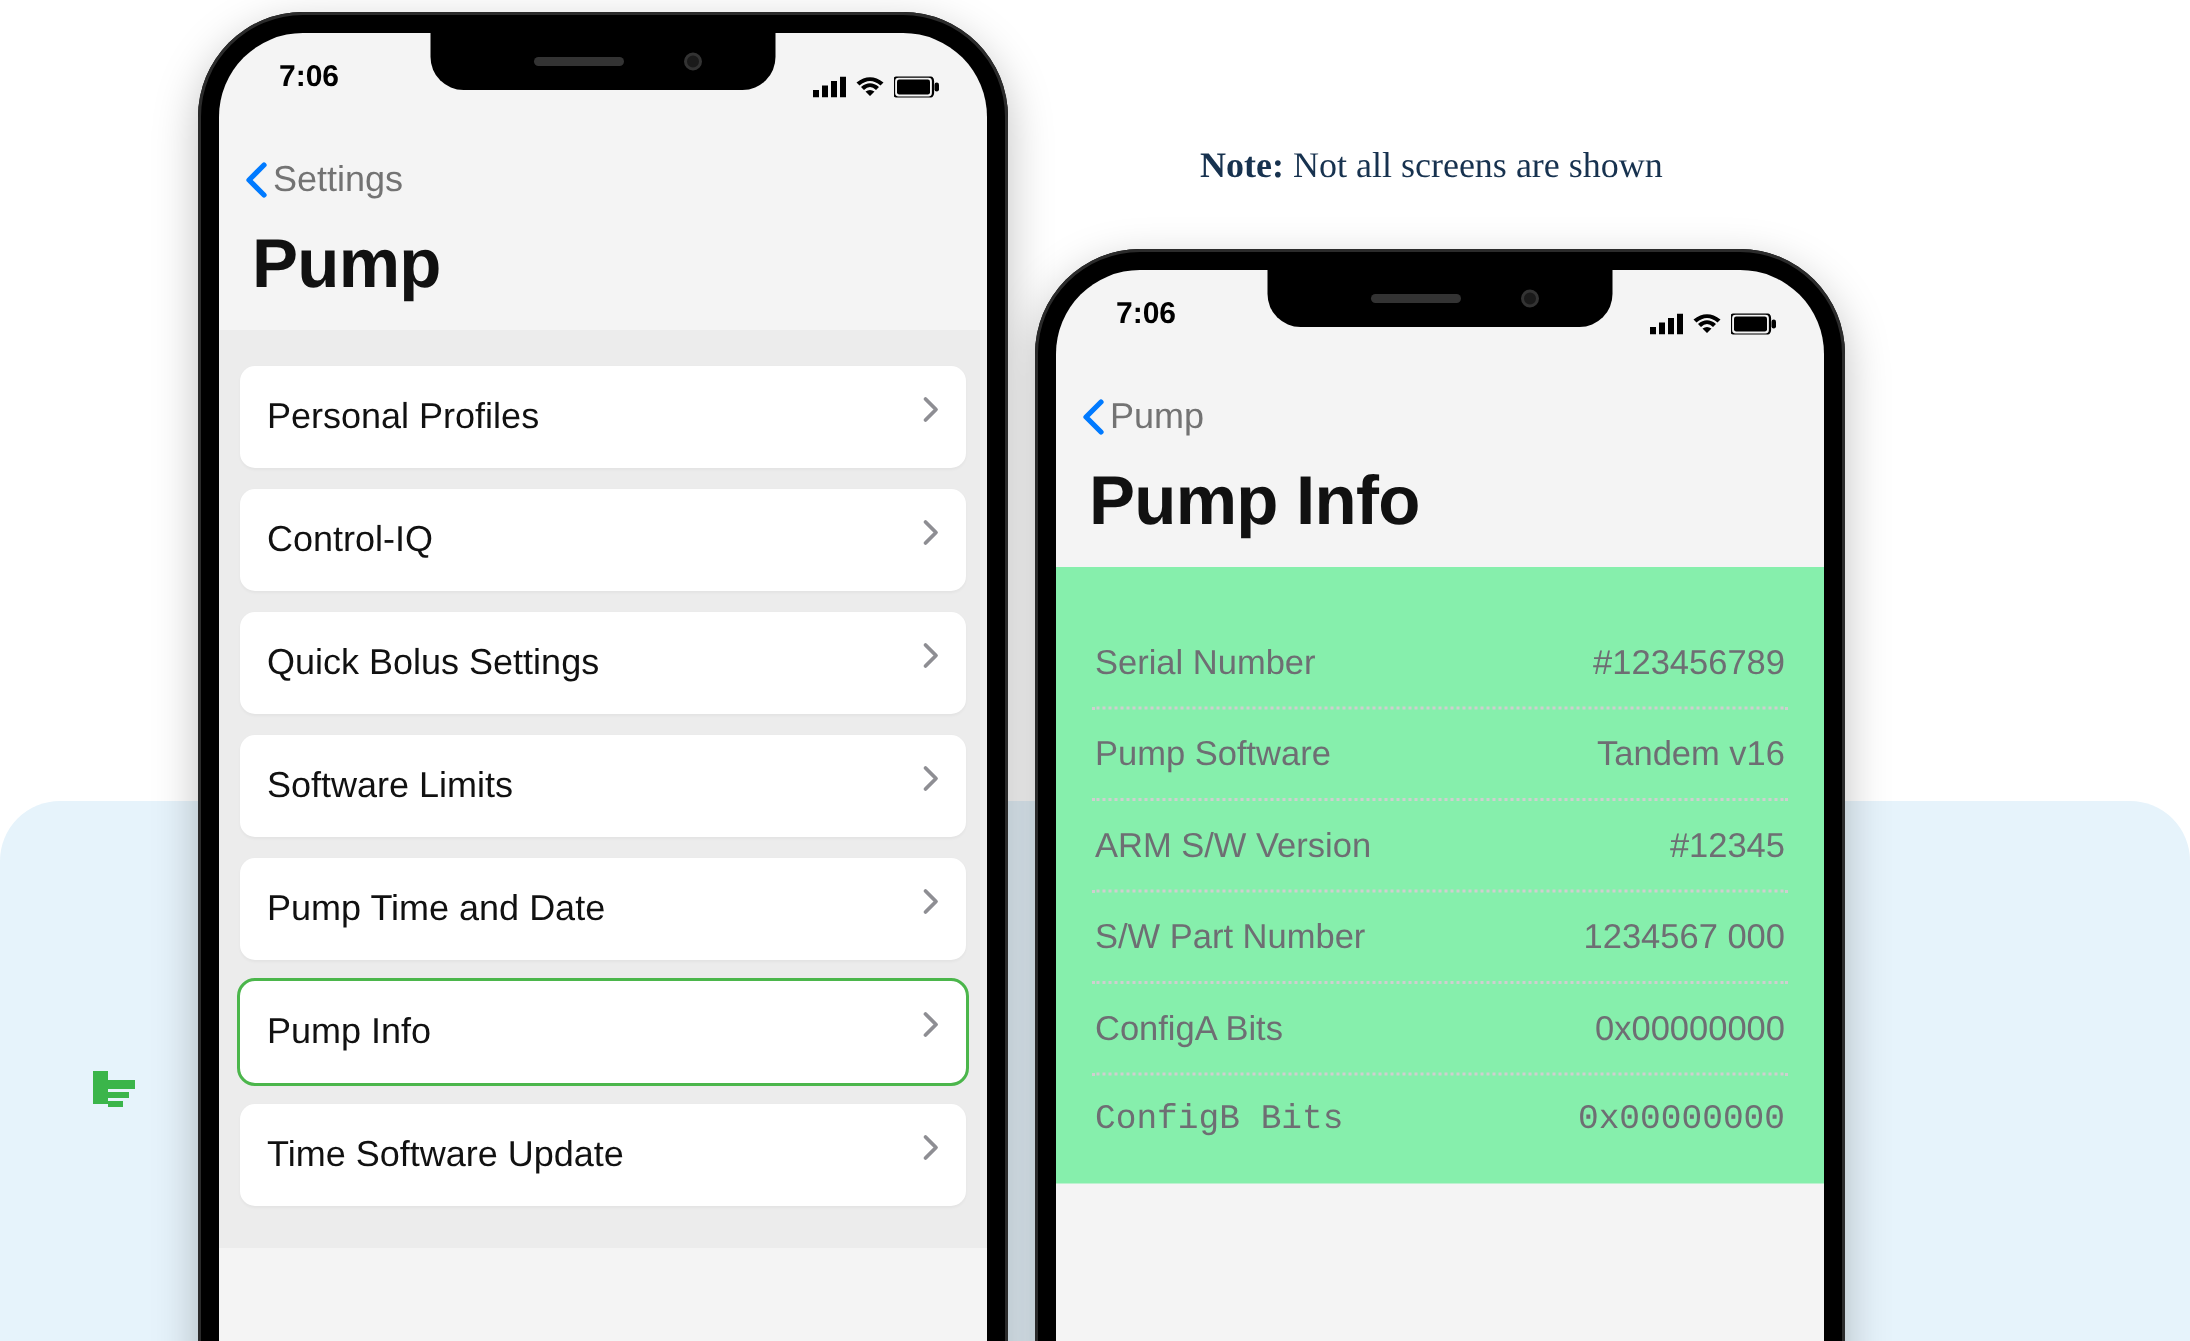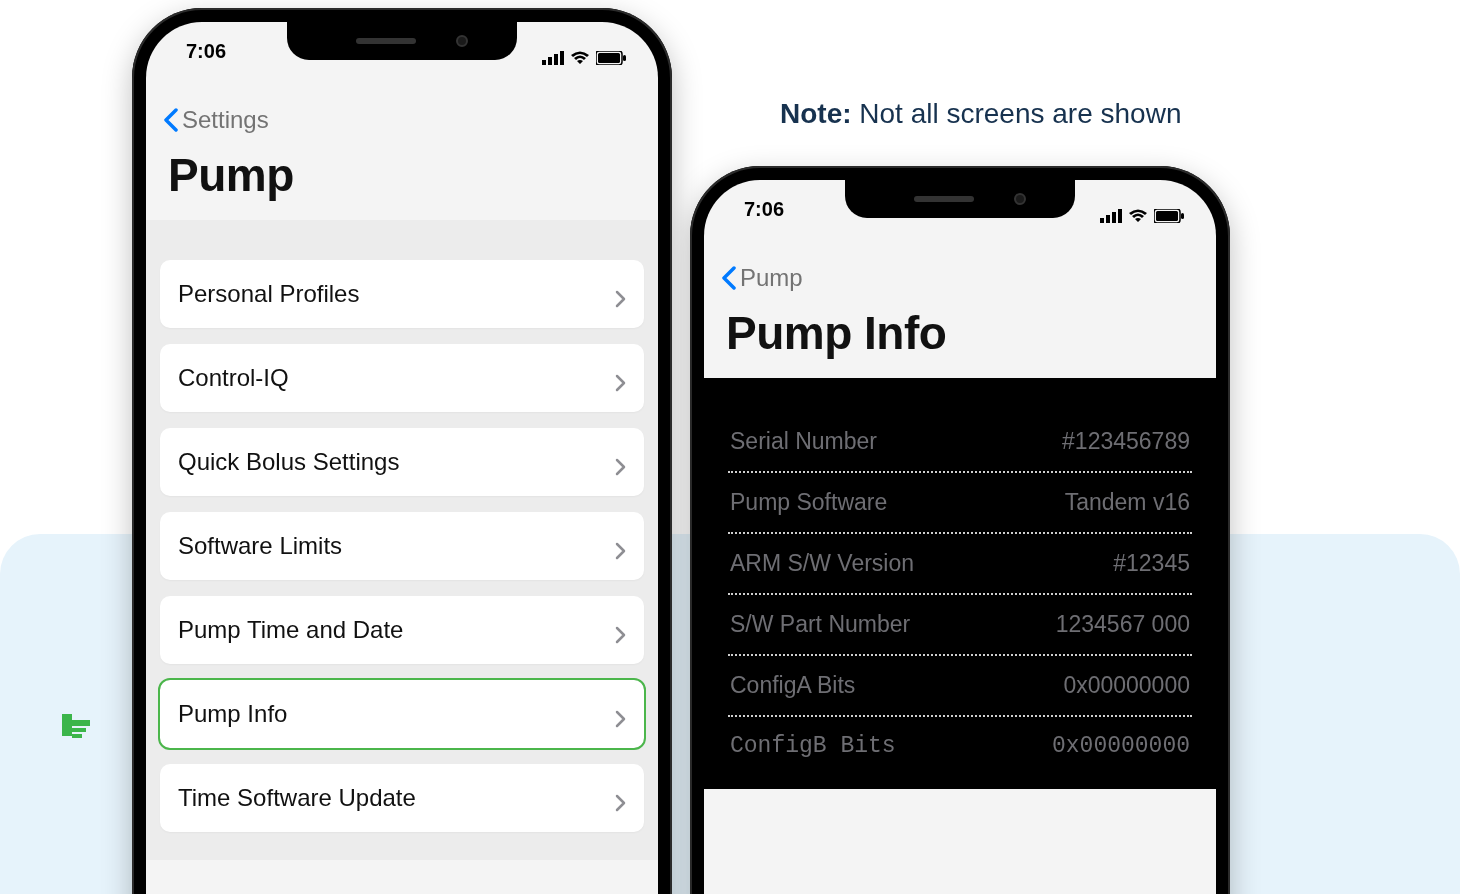--- a/index.html
+++ b/index.html
@@ -28,25 +28,25 @@
     position: absolute;
     left: 62px;
     top: 710px;
     z-index: 5;
     color: #3bb54a;
   }
 
   
   .note {
     position: absolute;
-    left: 780px;
+    left: 800px;
     top: 98px;
-    font-size: 28px;
+    font-size: 24px;
     color: #17324f;
-    font-family: Liberation Sans, sans-serif;
+    font-family: Liberation Serif, serif;
   }
   .note b { font-weight: 700; }
 
   
   .phone {
     position: absolute;
     width: 540px;
     background: #000;
     border-radius: 70px;
     padding: 14px;
@@ -113,35 +113,34 @@
     background:#ececec;
     padding: 24px 14px 14px 14px;
   }
   .list-item {
     background:#fff;
     border-radius:10px;
     padding: 20px 18px;
     margin-bottom:14px;
     display:flex;
     justify-content:space-between;
-    align-items:flex-end;
+    align-items:flex-start;
     font-size:24px;
     color:#111;
     box-shadow: 0 1px 2px rgba(0,0,0,.04);
-    margin-top: 16px;
   }
   .list-item .chev { color:#8e8e93; }
   .list-item.highlight {
     outline: 2px solid #4bb64b;
     outline-offset: 0;
   }
 
   
   .info-section {
-    background:#000000;
+    background:#86efac;
     padding: 34px 24px 14px 24px;
   }
   .info-row {
     display:flex;
     justify-content:space-between;
     align-items:center;
     font-size:23px;
     color:#6e6e73;
     padding: 16px 2px;
     border-bottom: 2px dotted #cfcfcf;

